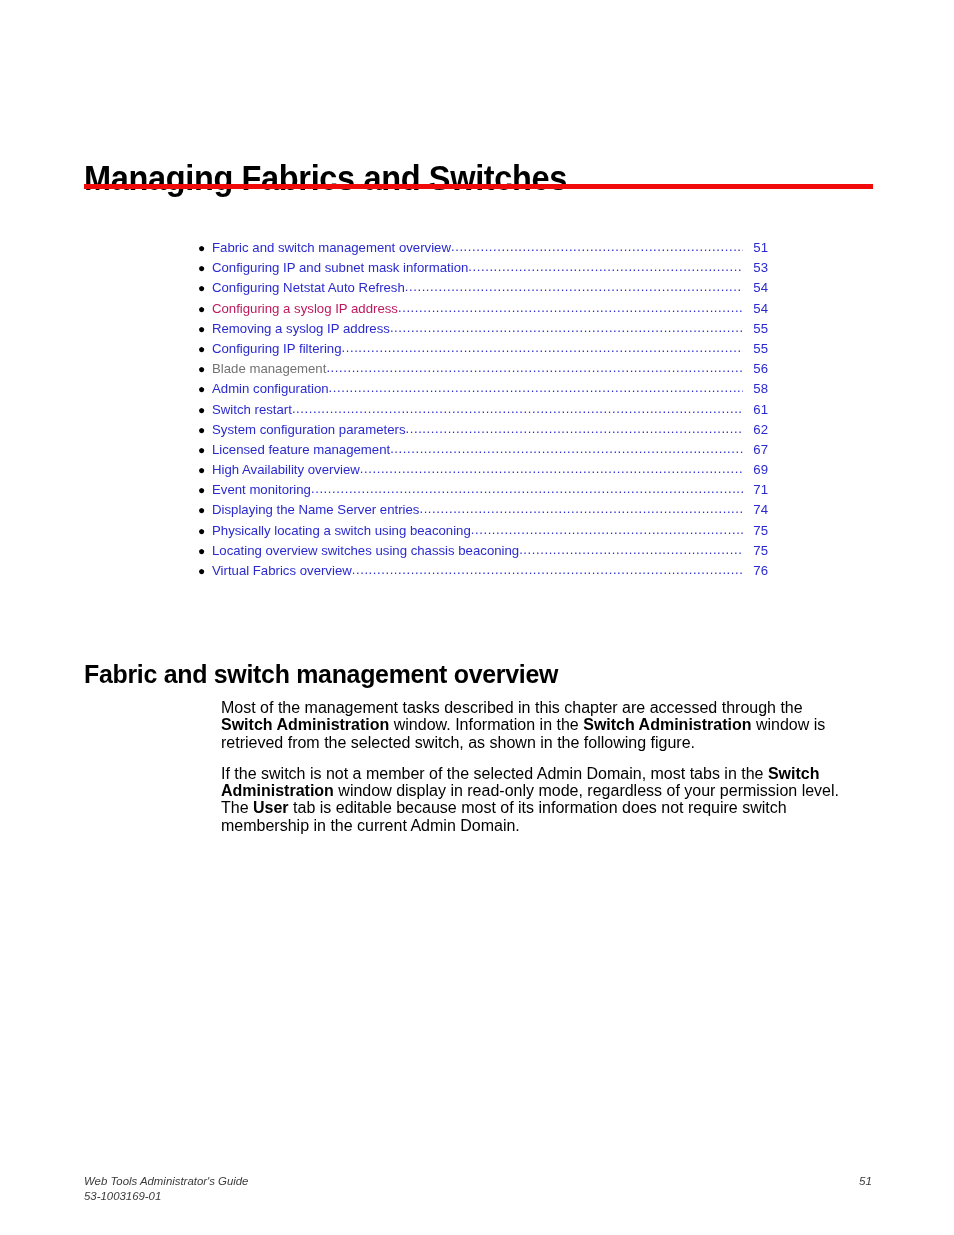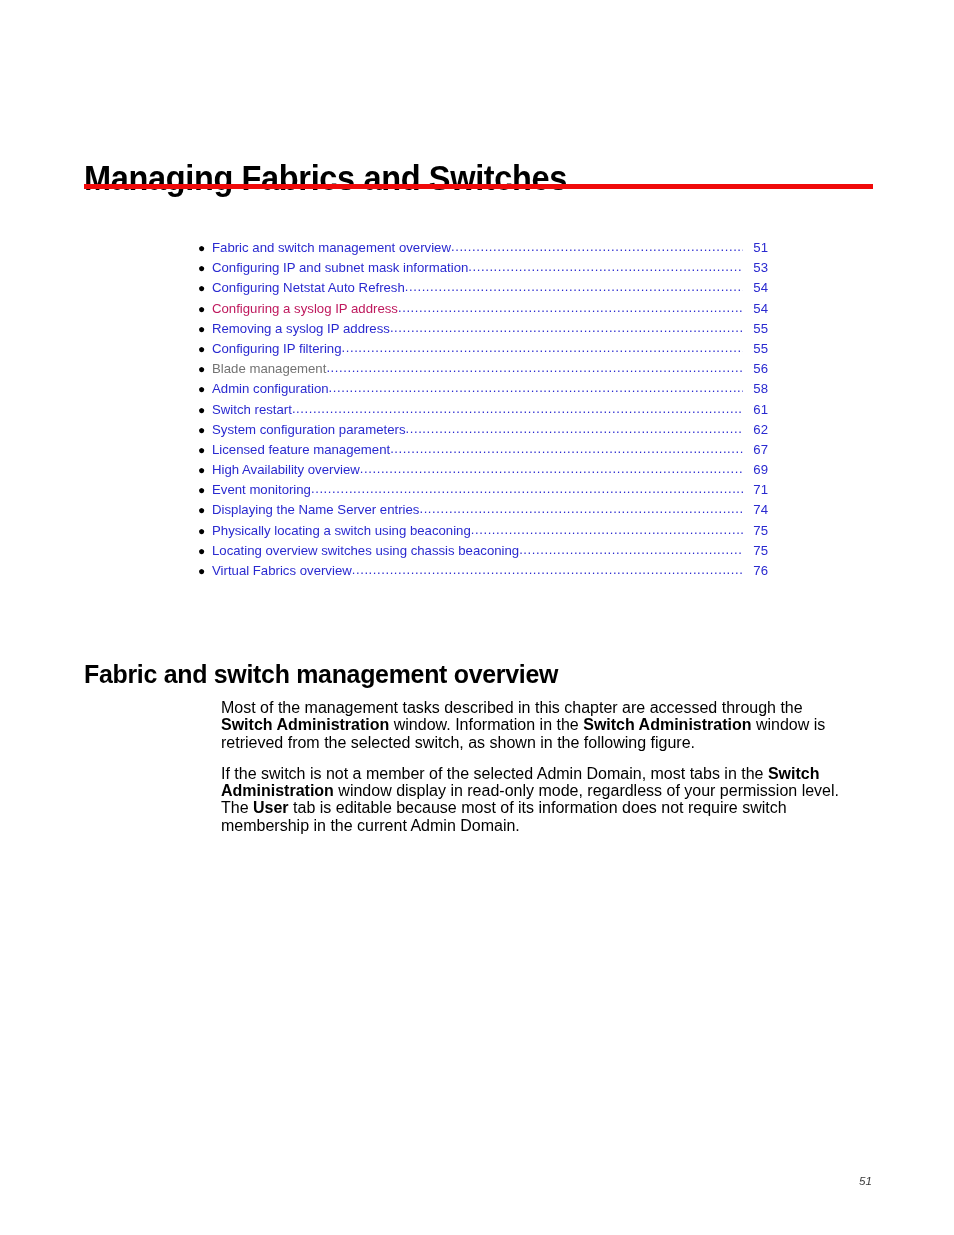--- a/index.html
+++ b/index.html
@@ -274,16 +274,20 @@
 
   <div class="body-block">
     <p class="body-para">
       <span>Most of the management tasks described in this chapter are accessed through the </span><b>Switch Administration</b><span> window. Information in the </span><b>Switch Administration</b><span> window is retrieved from the selected switch, as shown in the following figure.</span>
     </p>
     <p class="body-para">
       <span>If the switch is not a member of the selected Admin Domain, most tabs in the </span><b>Switch Administration</b><span> window display in read-only mode, regardless of your permission level. The </span><b>User</b><span> tab is editable because most of its information does not require switch membership in the current Admin Domain.</span>
     </p>
   </div>
 
+  <div class="footer-left">
+    <div>Web Tools Administrator's Guide</div>
+    <div>53-1003169-01</div>
+  </div>
 
   <div class="footer-page">51</div>
 
 </div>
 
 </body></html>

